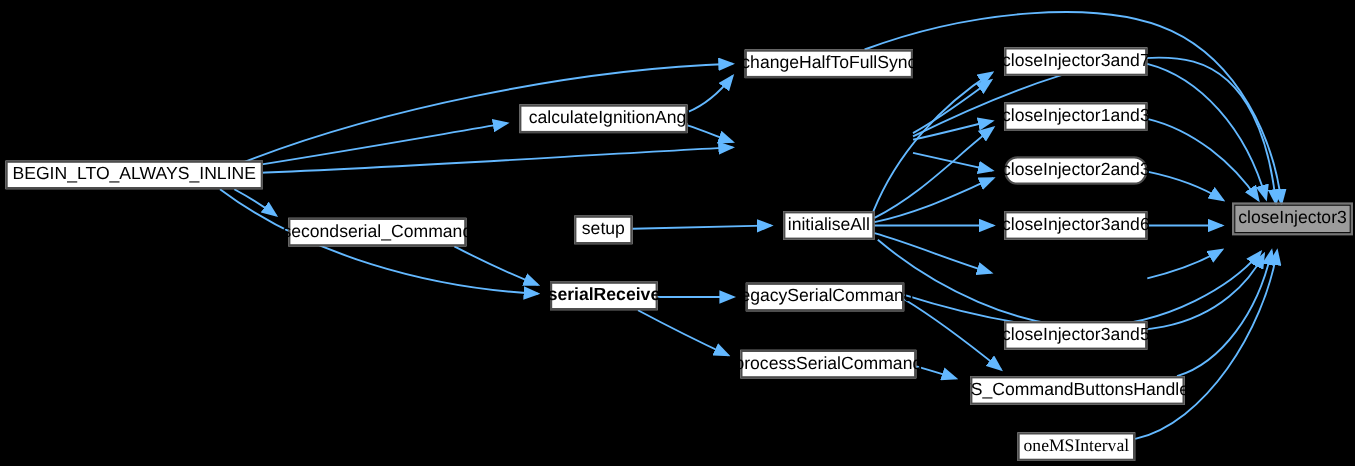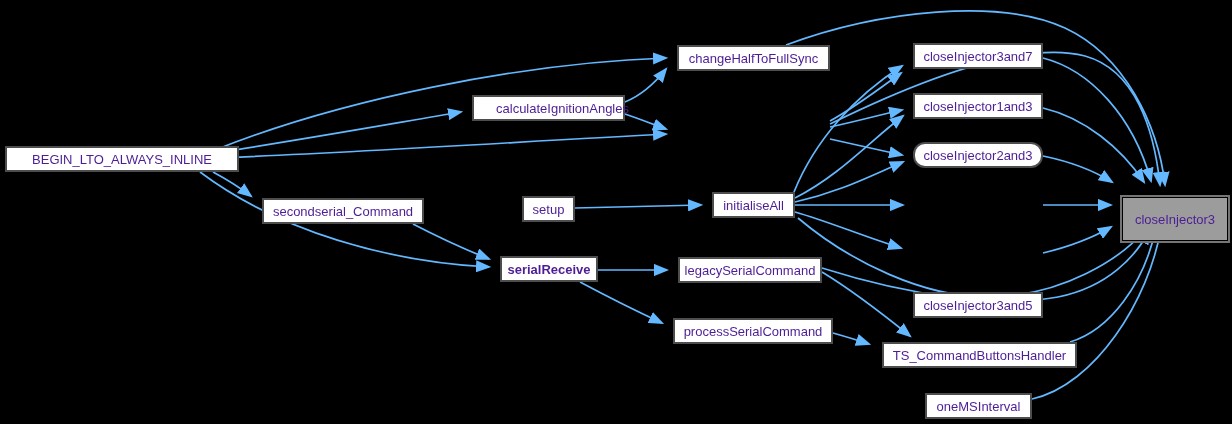--- a/index.html
+++ b/index.html
@@ -9,22 +9,22 @@
     background:#000;
     font-family:"Liberation Sans","DejaVu Sans",sans-serif;
     overflow:hidden;
   }
   #edge-layer{position:absolute;left:0;top:0;width:1232px;height:424px;}
   .node{
     position:absolute;
     box-sizing:border-box;
     background:#ffffff;
     border:2px solid #4d4d4d;
-    color:#4c1d95;
-    font-size:13px;
+    color:#000000;
+    font-size:16px;
     display:flex;align-items:center;justify-content:center;
     white-space:nowrap;
     cursor:pointer;
   }
   .node.current{
     background:#9c9c9c;
     border:1px solid #000000;
     outline:2px solid #757575;
     cursor:default;
   }
@@ -78,17 +78,18 @@
     <div class="node" style="left: 472px; top: 95px; width: 153px; height: 26px; padding-left: 28px;">calculateIgnitionAngles</div>
     <div class="node" style="left: 677px; top: 45px; width: 153px; height: 26px;">changeHalfToFullSync</div>
     <div class="node" style="left: 522px; top: 196px; width: 53px; height: 26px;">setup</div>
     <div class="node" style="left: 712px; top: 192px; width: 83px; height: 26px;">initialiseAll</div>
     <div class="node" style="left: 500px; top: 256px; width: 98px; height: 26px; font-weight: bold;">serialReceive</div>
     <div class="node" style="left: 678px; top: 257px; width: 144px; height: 26px;">legacySerialCommand</div>
     <div class="node" style="left: 673px; top: 318px; width: 160px; height: 26px;">processSerialCommand</div>
     <div class="node" style="left: 913px; top: 43px; width: 130px; height: 26px;">closeInjector3and7</div>
     <div class="node" style="left: 913px; top: 93px; width: 130px; height: 26px;">closeInjector1and3</div>
     <div class="node" style="left: 913px; top: 142px; width: 130px; height: 26px; border-radius: 12px;">closeInjector2and3</div>
+    <div class="node" style="left: 913px; top: 192px; width: 130px; height: 26px;">closeInjector3and6</div>
     <div class="node" style="left: 913px; top: 244px; width: 130px; height: 26px; margin-top: 48px;">closeInjector3and5</div>
     <div class="node" style="left: 882px; top: 342px; width: 195px; height: 26px;">TS_CommandButtonsHandler</div>
-    <div class="node" style="left: 925px; top: 393px; width: 107px; height: 26px;">oneMSInterval</div>
-    <div class="node current" style="left: 1122px; top: 197px; width: 106px; height: 44px;">closeInjector3</div>
+    <div class="node" style="left: 925px; top: 393px; width: 107px; height: 26px; font-family: Liberation Serif, serif;">oneMSInterval</div>
+    <div class="node current" style="left: 1122px; top: 186px; width: 106px; height: 26px;">closeInjector3</div>
   </div>
 
 </body></html>

